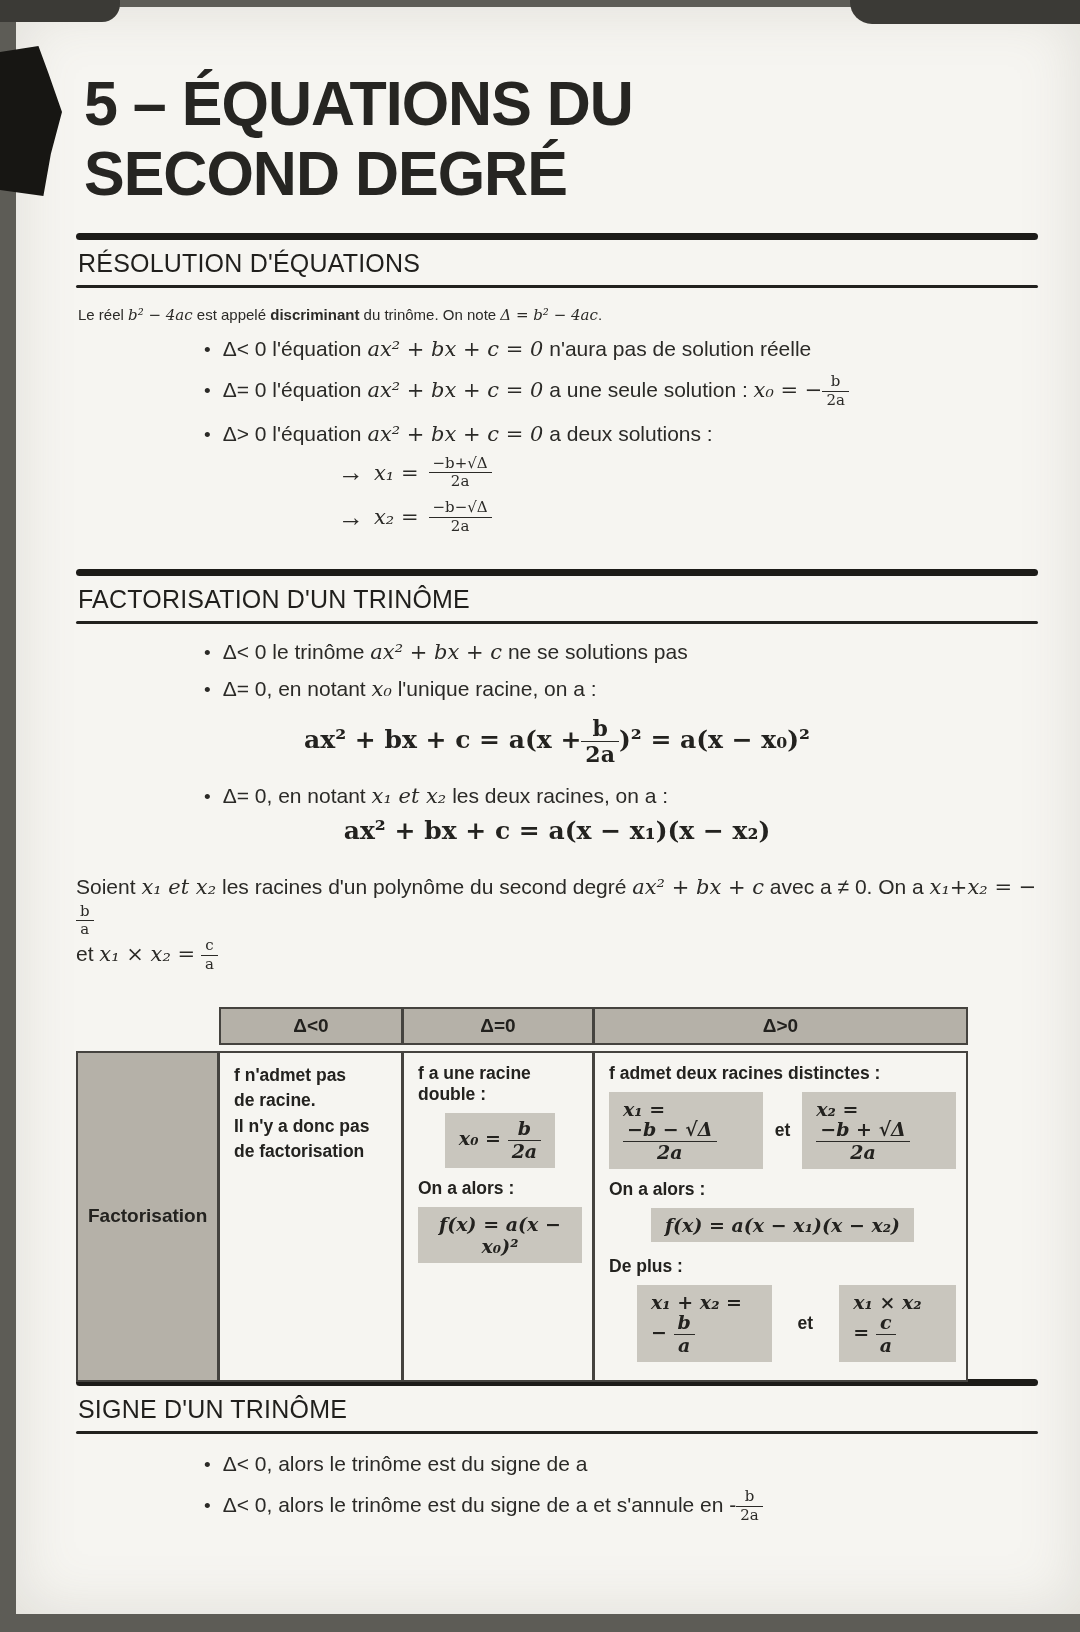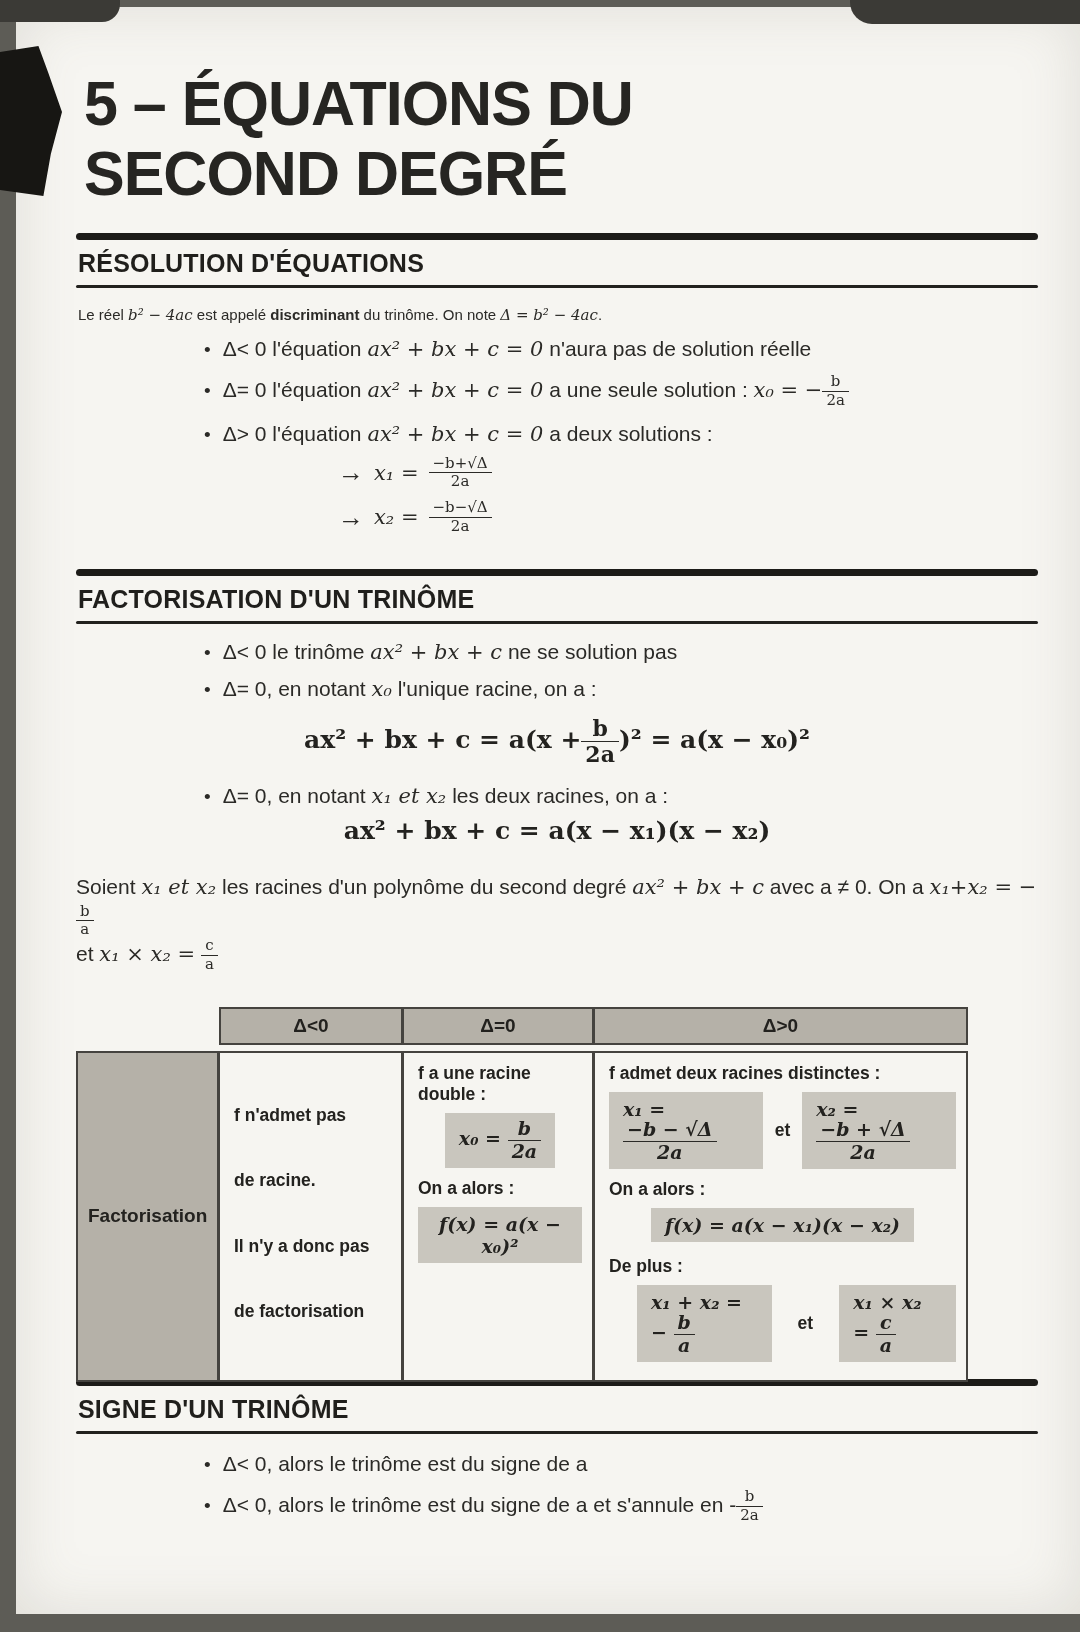--- a/index.html
+++ b/index.html
@@ -27,21 +27,21 @@
   }
   .title {
     margin:26px 0 0 8px;
     font-size:61px; line-height:1.1; font-weight:800;
     letter-spacing:-1px; color:#262522;
     transform:scaleY(1.04); transform-origin:left top;
   }
   .rule-thick { height:7px; background:#1c1b18; border-radius:4px; }
   .rule-thin  { height:3px; background:#22211e; border-radius:2px; }
   .sec-head { margin-top:30px; }
-  .sec-title { font-size:25px; font-weight:700; letter-spacing:0.2px; margin:9px 0 7px 2px; color:#201f1c; }
+  .sec-title { font-size:25px; font-weight:400; letter-spacing:0.2px; margin:9px 0 7px 2px; color:#201f1c; }
 
   .math  { font-family:"DejaVu Serif", serif; font-style:italic; }
   .frac { display:inline-block; vertical-align:middle; text-align:center; line-height:1.05;
           font-family:"DejaVu Serif", serif; }
   .frac .num { display:block; padding:0 4px 1px; border-bottom:1.6px solid #2b2a27; }
   .frac .den { display:block; padding:1px 4px 0; }
   .frac-sm { font-size:15px; }
 
   .intro { margin:18px 0 0 2px; font-size:15px; }
   .bullets { margin-top:10px; }
@@ -78,21 +78,21 @@
               padding:10px 10px 8px 14px; font-size:17.5px; font-weight:700; color:#23221f; }
   .cell-intro { margin-bottom:8px; }
   .gbox {
     background:#c9c6be; display:inline-block; padding:6px 14px;
     font-family:"DejaVu Serif", serif; font-style:italic; font-weight:bold;
     font-size:19px; color:#23221f;
   }
   .gbox .frac { font-size:19px; font-style:italic; }
   .boxrow { display:flex; align-items:center; gap:12px; margin:4px 0 10px; }
   .center-slot { text-align:center; margin:6px 0 10px; }
-  .col1-line { line-height:1.45;margin-top:40px; }
+  .col1-line { line-height:1.45; }
 
   .sign-bullets .bullet { padding-left:128px; }
   .spacer-bottom { height:120px; }
 </style>
 </head>
 <body>
 
 <div class="corner-blob blob-tl"></div>
 <div class="corner-blob blob-tr"></div>
 <div class="bookmark-tab"></div>
@@ -148,21 +148,21 @@
 
   <div class="sec-head" style="margin-top:34px">
     <div class="rule-thick"></div>
     <div class="sec-title">FACTORISATION D'UN TRINÔME</div>
     <div class="rule-thin"></div>
   </div>
 
   <div class="bullets" style="margin-top:16px">
     <div class="bullet">
       <span class="dot">•</span>
-      <span><span>Δ&lt; 0 le trinôme </span><span class="math">ax² + bx + c</span><span> ne se solution pas</span></span>
+      <span><span>Δ&lt; 0 le trinôme </span><span class="math">ax² + bx + c</span><span> ne se solutions pas</span></span>
     </div>
     <div class="bullet">
       <span class="dot">•</span>
       <span><span>Δ= 0, en notant </span><span class="math">x₀</span><span> l'unique racine, on a :</span></span>
     </div>
   </div>
 
   <div class="center-formula">
     <span>ax² + bx + c = a(x +</span><span class="frac" style="font-size:22px;font-weight:bold"><span class="num">b</span><span class="den">2a</span></span><span>)² = a(x − x₀)²</span>
   </div>

